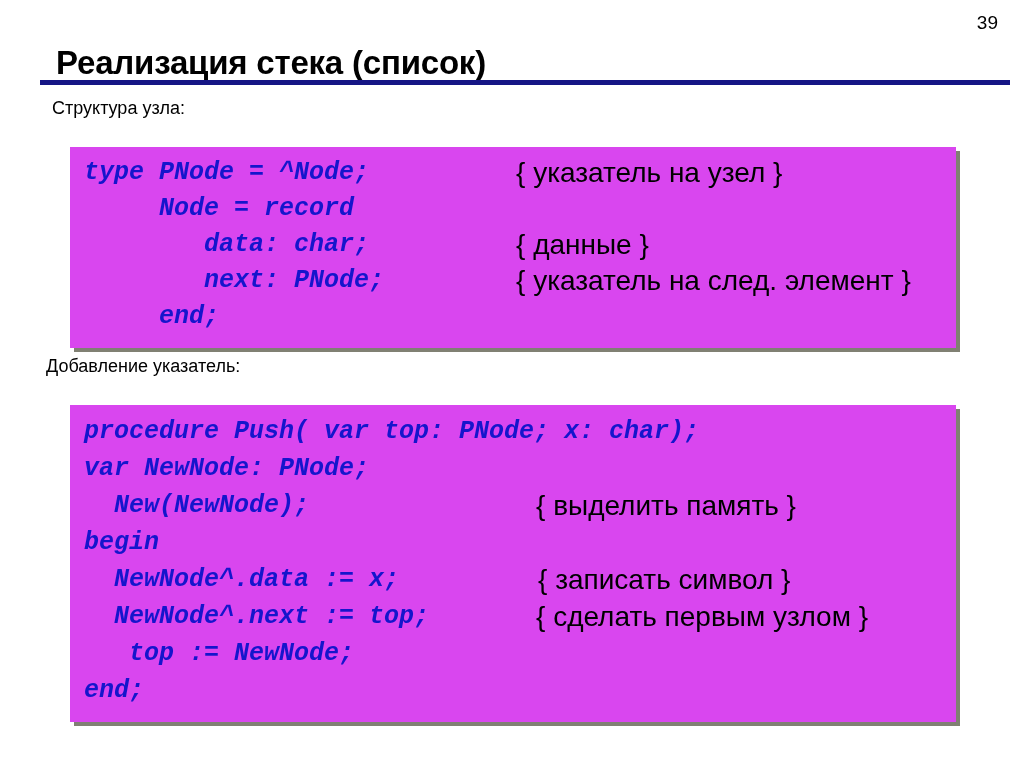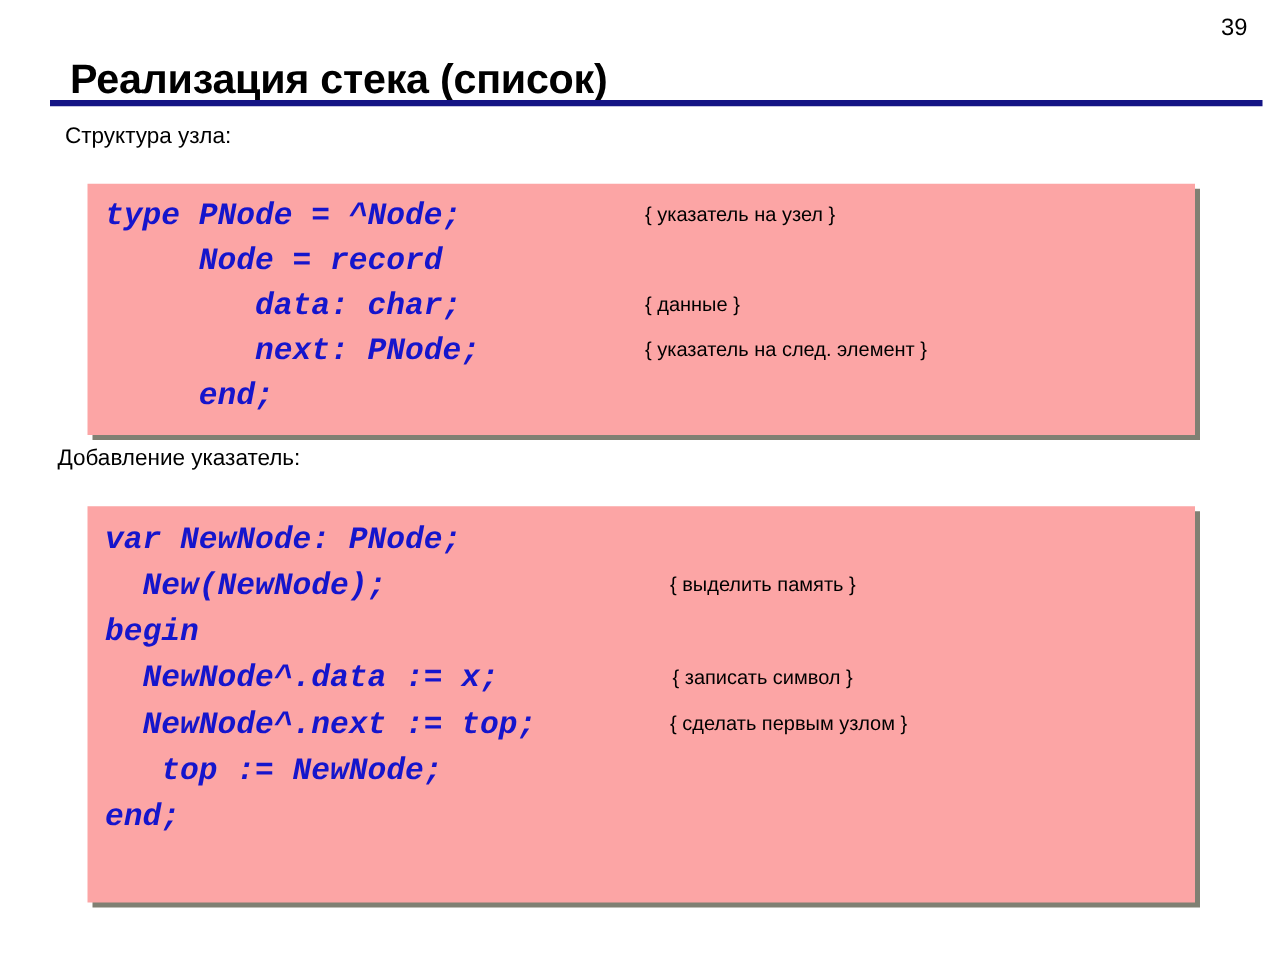--- a/index.html
+++ b/index.html
@@ -56,21 +56,21 @@
     color: #000000;
     white-space: nowrap;
     line-height: 1;
   }
   #head-structure { left: 52px; top: 99px; }
   #head-add       { left: 46px; top: 357px; }
 
   
   .code-box {
     position: absolute;
-    background: #fca5a5;
+    background: #d946ef;
     box-shadow: 4px 4px 0 0 #808073;
     box-sizing: border-box;
     padding: 8px 0 8px 0;
     overflow: hidden;
   }
   #box-structure {
     left: 70px;
     top: 147px;
     width: 886px;
     height: 201px;
@@ -96,21 +96,21 @@
     font-weight: bold;
     font-style: italic;
     color: #1515cc;
     position: absolute;
     left: 14px;
     top: 0;
     white-space: pre;
   }
   .comment {
     font-family: "Liberation Sans", sans-serif;
-    font-size: 16px;
+    font-size: 28px;
     font-style: normal;
     font-weight: normal;
     color: #000000;
     position: absolute;
     top: 0;
     white-space: pre;
     text-align: right;
   }
 </style>
 </head>
@@ -144,20 +144,24 @@
   <div class="code-line">
     <span class="code">     end;</span>
     <span class="comment" style="left: 0px;"></span>
   </div>
 </div>
 
 <div class="section-head" id="head-add">Добавление указатель:</div>
 
 <div class="code-box" id="box-push">
   <div class="code-line">
+    <span class="code">procedure Push( var top: PNode; x: char);</span>
+    <span class="comment" style="left: 0px;"></span>
+  </div>
+  <div class="code-line">
     <span class="code">var NewNode: PNode;</span>
     <span class="comment" style="left: 0px;"></span>
   </div>
   <div class="code-line">
     <span class="code">  New(NewNode);</span>
     <span class="comment" style="left: 466px;">{ выделить память }</span>
   </div>
   <div class="code-line">
     <span class="code">begin</span>
     <span class="comment" style="left: 0px;"></span>

